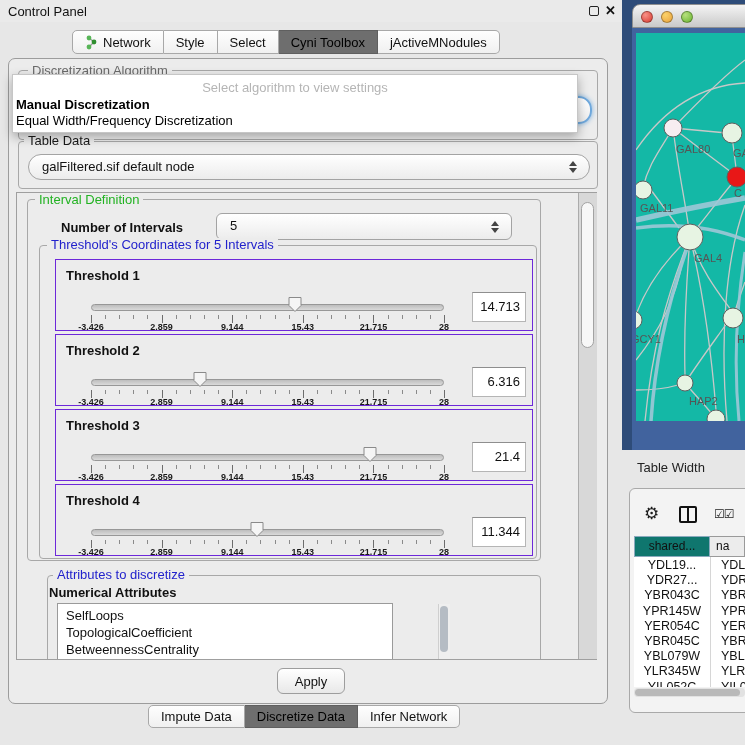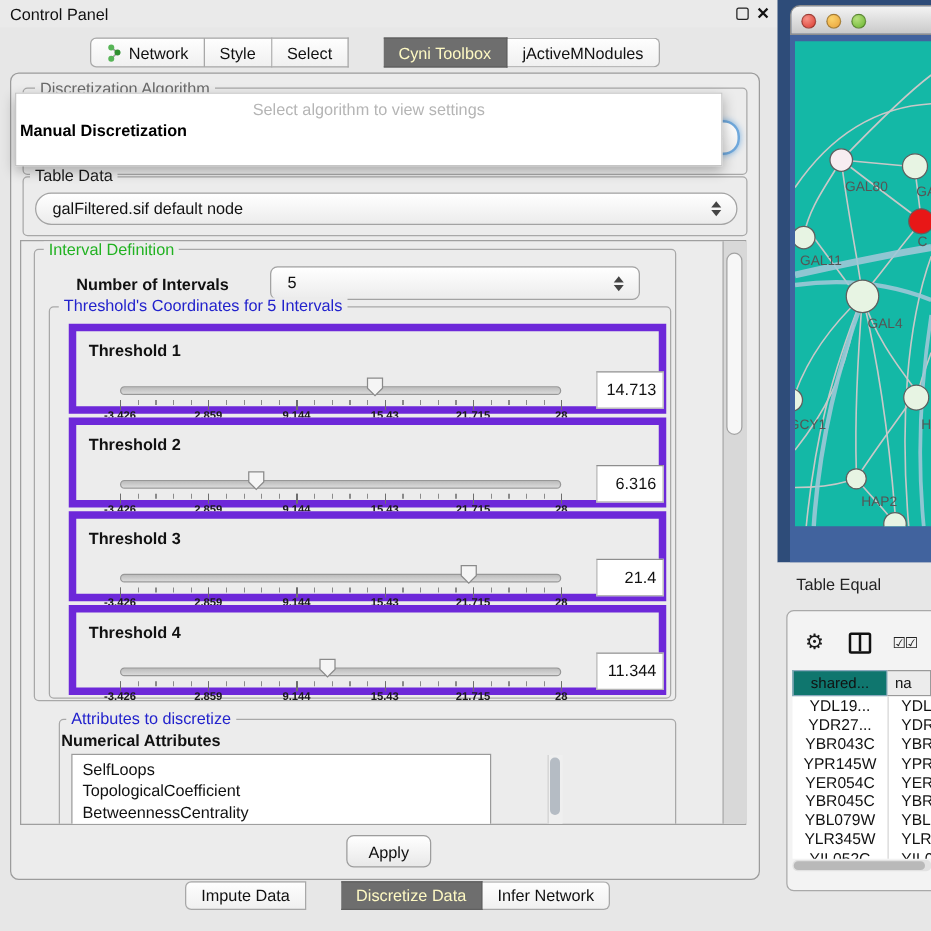--- a/index.html
+++ b/index.html
@@ -12,21 +12,21 @@
   .titlebar .t{position:absolute;left:8px;top:4px;font-size:13px;color:#111;}
   .float-ico{position:absolute;left:589px;top:6px;width:10px;height:10px;border:1.5px solid #222;border-radius:2px;}
   .close-ico{position:absolute;left:605px;top:3px;font-size:13px;font-weight:bold;color:#111;}
 
   .seg{display:flex;height:24px;}
   .seg .s{display:flex;align-items:center;justify-content:center;padding:0 12px;
     background:linear-gradient(#fefefe,#f0f0f0);border:1px solid #a8a8a8;border-left:none;
     font-size:13px;color:#111;white-space:nowrap;}
   .seg .s:first-child{border-left:1px solid #a8a8a8;border-radius:5px 0 0 5px;}
   .seg .s:last-child{border-radius:0 5px 5px 0;}
-  .seg .s.sel{background:#6e6e6e;color:#fef9c3;border-color:#5f5f5f;margin-left:28px;}
+  .seg .s.sel{background:#6e6e6e;color:#000000;border-color:#5f5f5f;}
 
   .main-panel{left:8px;top:58px;width:600px;height:646px;background:#ececec;
     border:1px solid #9c9c9c;border-radius:7px;}
 
   .group{position:absolute;border:1px solid #a8a8a8;border-radius:4px;}
   .gtitle{position:absolute;background:#ececec;padding:0 4px;font-size:13px;line-height:13px;z-index:10;}
 
   
   .popup{left:12px;top:74px;width:566px;height:59px;background:#fff;border:1px solid #c6c6c6;
     box-shadow:0 4px 10px rgba(0,0,0,.30);z-index:50;}
@@ -39,21 +39,21 @@
   .combo.focus{border:2px solid #6fa8dc;box-shadow:0 0 5px #7ab0e0;z-index:5;}
   .updn{position:absolute;right:12px;top:50%;transform:translateY(-50%);width:8px;height:12px;}
   .updn .u{position:absolute;left:0;top:0;width:0;height:0;border-left:4px solid transparent;border-right:4px solid transparent;border-bottom:5px solid #444;}
   .updn .d{position:absolute;left:0;bottom:0;width:0;height:0;border-left:4px solid transparent;border-right:4px solid transparent;border-top:5px solid #444;}
 
   
   .viewport{left:16px;top:192px;width:581px;height:468px;border:1px solid #9f9f9f;background:#ececec;overflow:hidden;}
   .vscroll{left:578px;top:193px;width:19px;height:466px;background:#d8d8d8;border-left:1px solid #ababab;}
   .vthumb{left:581px;top:202px;width:13px;height:146px;background:#f7f7f7;border:1px solid #a2a2a2;border-radius:7px;}
 
-  .th-row{position:absolute;left:38px;width:478px;height:72px;border:6px solid #6d28d9;background:#ececec;}
+  .th-row{position:absolute;left:38px;width:478px;height:72px;border:1px solid #6d28d9;background:#ececec;}
   .th-label{position:absolute;left:10px;top:8px;font-size:13px;font-weight:bold;color:#111;}
   .track{position:absolute;left:35px;top:44px;width:353px;height:7px;border:1px solid #979797;border-radius:4px;
     background:linear-gradient(#bdbdbd,#dadada);}
   .thumb{position:absolute;top:36px;width:15px;height:17px;transform:translateX(-50%);z-index:3;}
   .ticks-minor{position:absolute;left:35px;top:55px;width:354px;height:4px;
     background:repeating-linear-gradient(90deg,#8a8a8a 0 1px,transparent 1px 14.12px);}
   .ticks-major{position:absolute;left:35px;top:55px;width:354px;height:8px;
     background:repeating-linear-gradient(90deg,#6d6d6d 0 1px,transparent 1px 70.6px);}
   .scale{position:absolute;left:35px;top:62px;width:353px;height:12px;}
   .scale span{position:absolute;transform:translateX(-50%);font-size:9px;font-weight:bold;color:#1a1a1a;white-space:nowrap;text-align:right;}
@@ -142,20 +142,21 @@
   <div class="abs combo focus" style="left:26px;top:96px;width:566px;height:28px;">
     <span class="updn">
         <span class="u"></span>
         <span class="d"></span>
       </span>
   </div>
 
   <div class="abs popup">
     <div class="hint">Select algorithm to view settings</div>
     <div class="o1">Manual Discretization</div>
+    <div class="o2">Equal Width/Frequency Discretization</div>
   </div>
 
   <div class="abs group" style="left:18px;top:141px;width:580px;height:48px;"></div>
   <span class="abs gtitle" style="left:24px;top:134px;color:#1a1a1a;">Table Data</span>
   <div class="abs combo" style="left:28px;top:154px;width:562px;height:26px;">
     <span>galFiltered.sif default node</span>
     <span class="updn">
         <span class="u"></span>
         <span class="d"></span>
       </span>
@@ -348,21 +349,21 @@
         <text x="640" y="212">GAL11</text>
         <text x="694" y="262">GAL4</text>
         <text x="631" y="343">GCY1</text>
         <text x="737" y="343">H</text>
         <text x="689" y="405">HAP2</text>
       </g>
     </svg>
   </div>
 
   <div class="abs tp-region"></div>
-  <span class="abs tp-title">Table Equal</span>
+  <span class="abs tp-title">Table Width</span>
   <div class="abs tp-panel"></div>
   <span class="abs gear">⚙</span>
   <span class="abs colico">
       <i></i>
     </span>
   <span class="abs checks">☑☑</span>
 
   <div class="abs hd1">shared...</div>
   <div class="abs hd2">na</div>
 

